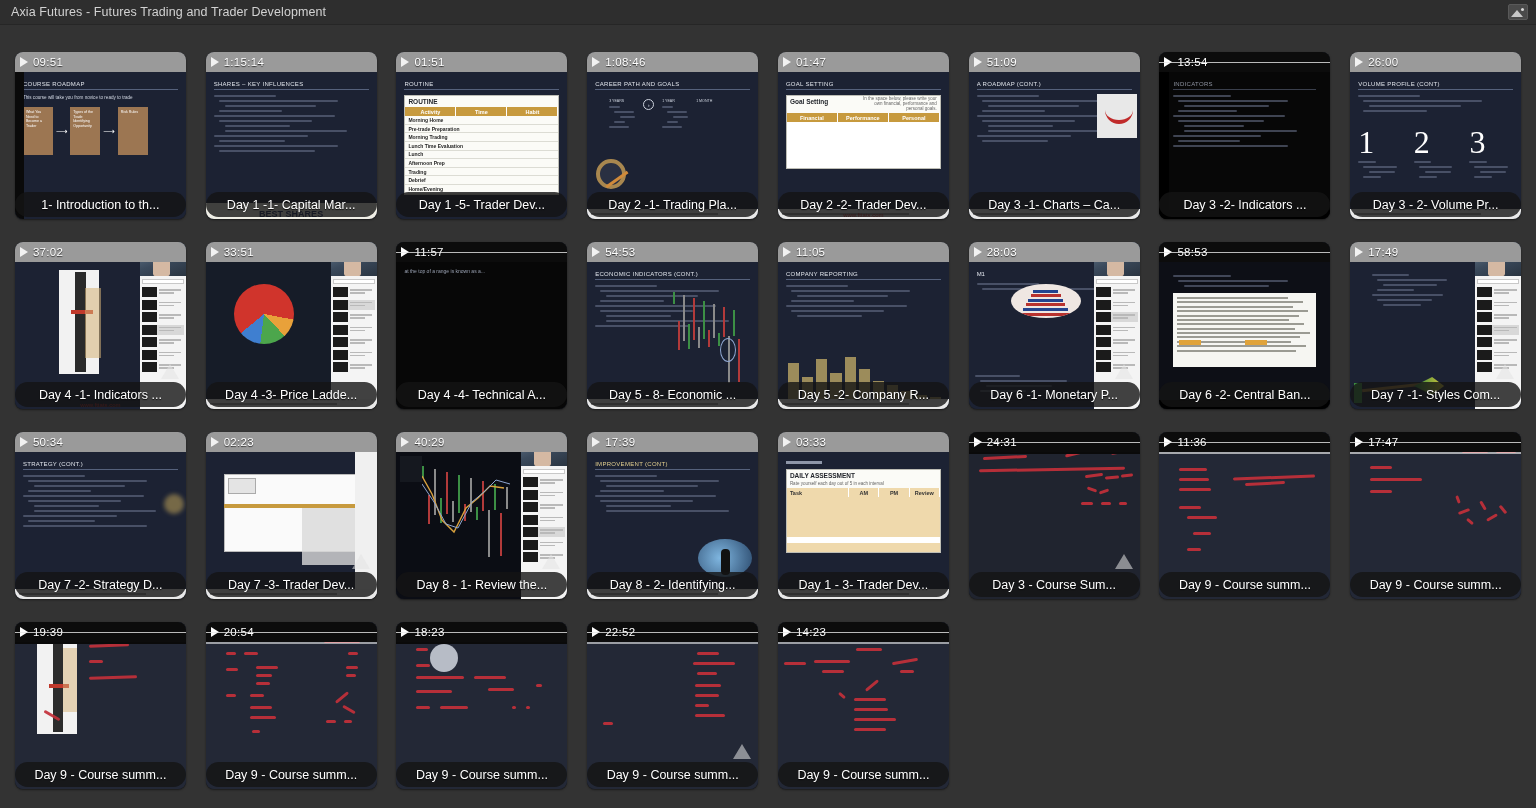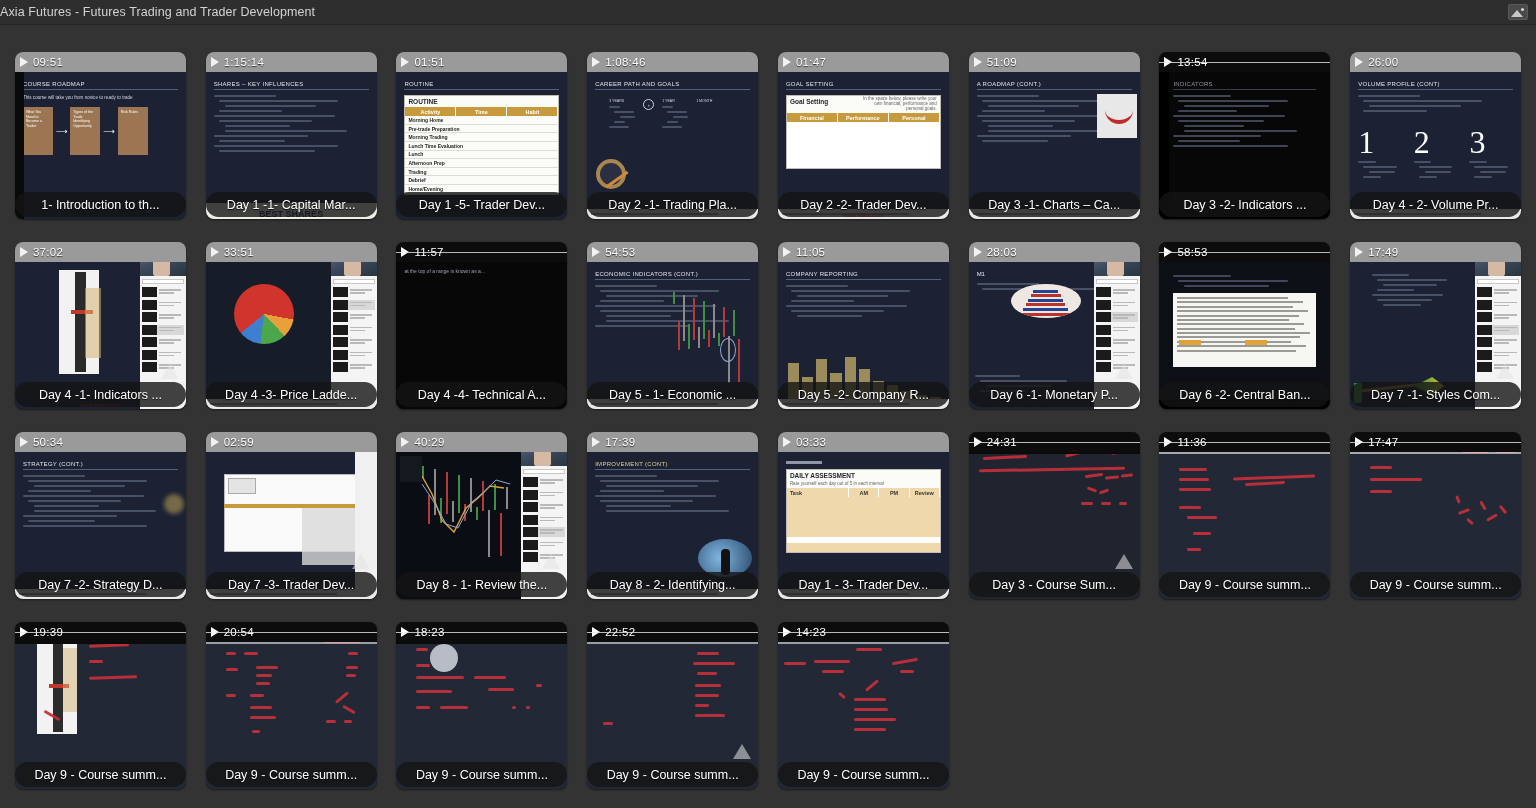--- a/index.html
+++ b/index.html
@@ -13,20 +13,21 @@
   
   #titlebar {
     position: relative;
     height: 25px;
     background: #2e2e2e;
     border-bottom: 1px solid #262626;
     display: flex;
     align-items: center;
   }
   #titlebar-text {
+    margin-left: 11px;
     font-size: 12.5px;
     color: #d2d2d2;
     letter-spacing: .1px;
     white-space: nowrap;
   }
   #titlebar-right {
     position: absolute;
     right: 8px; top: 50%;
     transform: translateY(-50%);
     display: flex; align-items: center;
@@ -658,21 +659,21 @@
             </div>
         </div>
           <div class="whitestrip"></div>
       </div>
       <div class="topbar light">
         <div class="play-tri"></div>
         <div class="duration">26:00</div>
       </div>
 
       <div class="caption">
-        <span>Day 4 - 2- Volume Pr...</span>
+        <span>Day 3 - 2- Volume Pr...</span>
       </div>
     </div>
     </div>
     <div class="cell">
     <div class="tile">
       <div class="slidearea">
         <div class="slide navy">
         <div style="position:absolute;left:44px;top:8px;width:40px;height:104px;background:#f2f2f2"></div>
         <div style="position:absolute;left:60px;top:10px;width:11px;height:100px;background:#2a2a2a"></div>
         <div style="position:absolute;left:56px;top:48px;width:22px;height:4px;background:#c0392b"></div>
@@ -866,21 +867,21 @@
         <div style="position:absolute;right:22px;top:76px;width:16px;height:24px;border:1px solid #8fa6d0;border-radius:50%"></div>
         </div>
           <div class="whitestrip"></div>
       </div>
       <div class="topbar light">
         <div class="play-tri"></div>
         <div class="duration">54:53</div>
       </div>
 
       <div class="caption">
-        <span>Day 5 - 1- Economic ...</span>
+        <span>Day 5 - 8- Economic ...</span>
       </div>
     </div>
     </div>
     <div class="cell">
     <div class="tile">
       <div class="slidearea">
         <div class="slide navy">
             <div class="s-title">COMPANY REPORTING</div>
             <div class="s-line i0" style="width:40%"></div>
             <div class="s-line i1" style="width:77%"></div>
@@ -1159,21 +1160,21 @@
         <div style="position:absolute;left:22px;top:26px;width:28px;height:16px;background:#e4e4e4;border:1px solid #aaa"></div>
         <div style="position:absolute;left:18px;top:52px;right:20px;height:4px;background:#c79a3e"></div>
         <div style="position:absolute;left:96px;top:56px;right:20px;bottom:34px;background:#d9d9d9;opacity:.8"></div>
         </div>
         <div style="position:absolute;right:0;top:20px;bottom:0;width:22px;background:#f0f0f0"></div>
         <div class="logo-a"></div>
           <div class="whitestrip"></div>
       </div>
       <div class="topbar light">
         <div class="play-tri"></div>
-        <div class="duration">02:59</div>
+        <div class="duration">02:23</div>
       </div>
 
       <div class="caption">
         <span>Day 7 -3- Trader Dev...</span>
       </div>
     </div>
     </div>
     <div class="cell">
     <div class="tile">
       <div class="slidearea">

